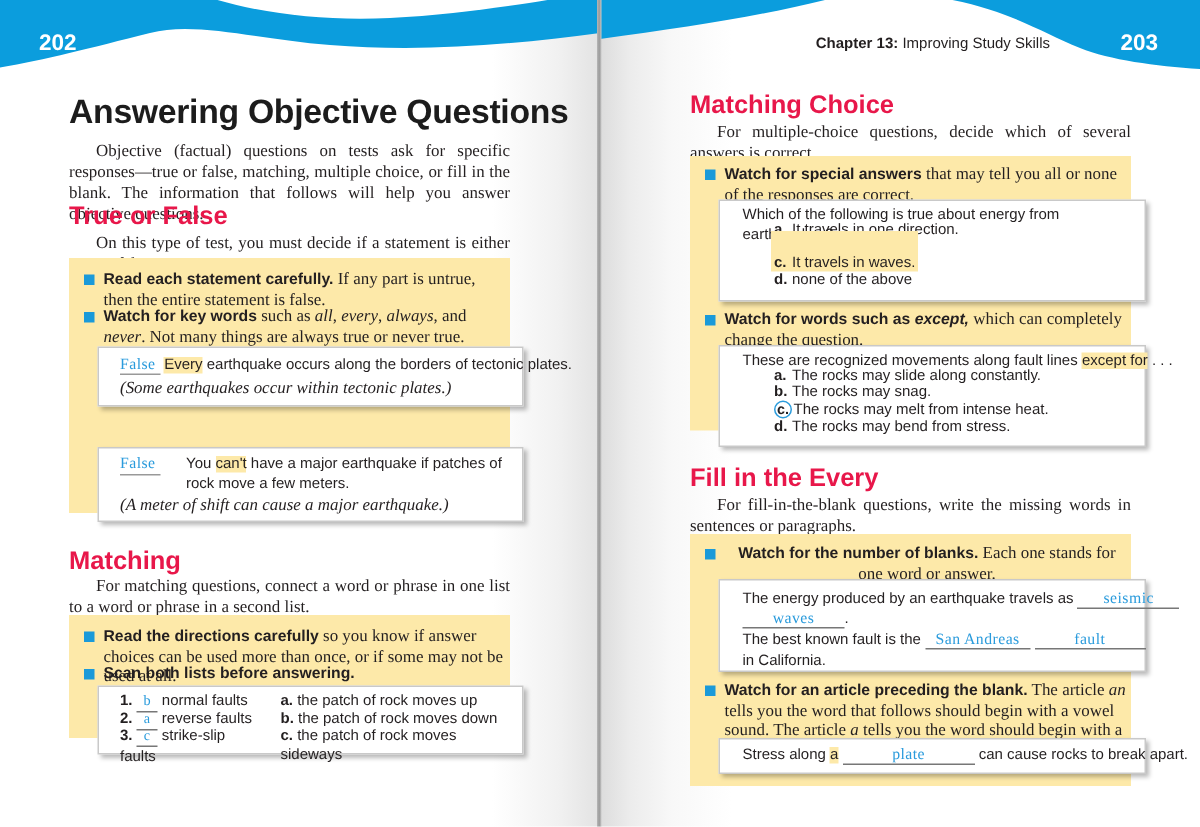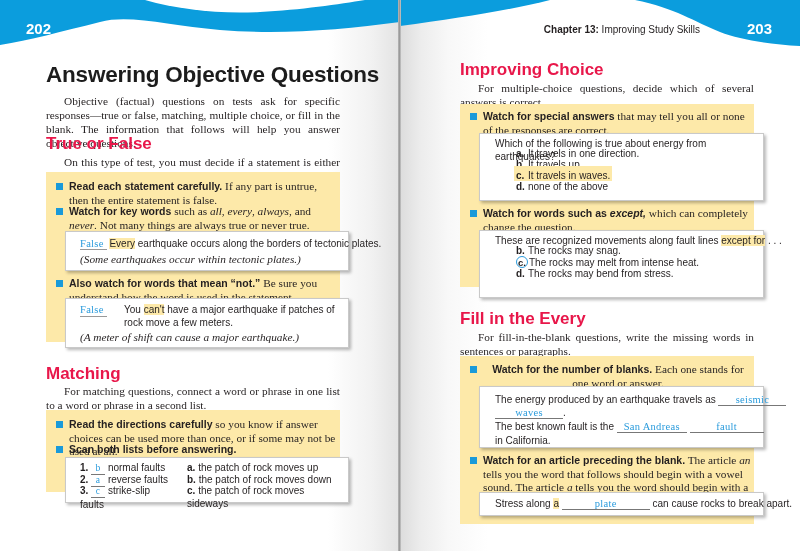--- a/index.html
+++ b/index.html
@@ -55,24 +55,20 @@
   </div>
 
   <div class="card" style="left:65px;top:231px;width:282px;height:38px;">
     <div style="position:absolute;left:14px;top:5px;white-space:nowrap;">
       <span class="hand" style="border-bottom:1px solid #999;padding-right:3px;">False</span>
       <span class="hl">Every</span><span> earthquake occurs along the borders of tectonic plates.</span>
     </div>
     <div class="ital" style="position:absolute;left:14px;top:21px;">(Some earthquakes occur within tectonic plates.)</div>
   </div>
 
-  <div class="tip" style="left:56px;top:277px;width:268px;">
-    <span class="sq"></span>
-    <span class="lead">Also watch for words that mean “not.”</span><span> Be sure you understand how the word is used in the statement.</span>
-  </div>
 
   <div class="card" style="left:65px;top:298px;width:282px;height:48px;">
     <div style="position:absolute;left:14px;top:4px;width:262px;">
       <span class="hand" style="border-bottom:1px solid #999;padding-right:3px;float:left;margin-right:6px;">False</span>
       <div style="margin-left:44px;"><span>You </span><span class="hl">can't</span><span> have a major earthquake if patches of rock move a few meters.</span></div>
     </div>
     <div class="ital" style="position:absolute;left:14px;top:32px;">(A meter of shift can cause a major earthquake.)</div>
   </div>
 
   <h2 style="left:46px;top:364px;">Matching</h2>
@@ -103,47 +99,48 @@
 </div>
 
 <div class="page page-right">
   <svg class="wave" width="400" height="60" viewBox="0 0 400 60">
     <path d="M0,0 L150,0 C110,10 60,18 0,26 Z" fill="#0b9ddd"></path>
     <path d="M235,0 L400,0 L400,46 C370,44 340,40 320,32 C295,22 275,8 235,0 Z" fill="#0b9ddd"></path>
   </svg>
   <div class="chapter"><b>Chapter 13:</b><span> Improving Study Skills</span></div>
   <div class="pnum" style="left:347px;top:20px;">203</div>
 
-  <h2 style="left:60px;top:60px;">Improving Choice</h2>
+  <h2 style="left:60px;top:60px;">Matching Choice</h2>
   <p class="body" style="left:60px;top:81px;width:294px;">For multiple-choice questions, decide which of several answers is correct.</p>
 
   <div class="tipbox" style="left:60px;top:104px;width:294px;height:183px;"></div>
   <div class="tip" style="left:70px;top:110px;width:270px;">
     <span class="sq"></span>
     <span class="lead">Watch for special answers</span><span> that may tell you all or none of the responses are correct.</span>
   </div>
 
   <div class="card" style="left:79px;top:133px;width:283px;height:66px;">
     <div style="position:absolute;left:15px;top:3px;">Which of the following is true about energy from earthquakes?</div>
     <div style="position:absolute;left:36px;top:14px;width:200px;line-height:11px;">
       <span class="opt"><b>a.</b><span>It travels in one direction.</span></span>
       <span class="opt"><b>b.</b><span>It travels up.</span></span>
-      <span class="opt"><span class="hl" style="padding:4px 2px 0 0;margin-left:-2px;padding-left:2px;"><b>c.</b><span>It travels in waves.</span></span></span>
+      <span class="opt"><span class="hl" style="padding:16px 2px 0 0;margin-left:-2px;padding-left:2px;"><b>c.</b><span>It travels in waves.</span></span></span>
       <span class="opt"><b>d.</b><span>none of the above</span></span>
     </div>
   </div>
 
   <div class="tip" style="left:70px;top:207px;width:270px;">
     <span class="sq"></span>
     <span class="lead">Watch for words such as </span><span class="lead" style="font-style:italic;">except,</span><span> which can completely change the question.</span>
   </div>
 
   <div class="card" style="left:79px;top:230px;width:283px;height:66px;">
     <div style="position:absolute;left:15px;top:3px;white-space:nowrap;"><span>These are recognized movements along fault lines </span><span class="hl">except for</span><span> . . .</span></div>
     <div style="position:absolute;left:36px;top:14px;width:230px;line-height:11px;">
+      <span class="opt"><b>a.</b><span>The rocks may slide along constantly.</span></span>
       <span class="opt"><b>b.</b><span>The rocks may snag.</span></span>
       <span class="opt"><span class="circled">c.</span><span>The rocks may melt from intense heat.</span></span>
       <span class="opt"><b>d.</b><span>The rocks may bend from stress.</span></span>
     </div>
   </div>
 
   <h2 style="left:60px;top:309px;">Fill in the Every</h2>
   <p class="body" style="left:60px;top:330px;width:294px;">For fill-in-the-blank questions, write the missing words in sentences or paragraphs.</p>
 
   <div class="tipbox" style="left:60px;top:356px;width:294px;height:168px;"></div>

